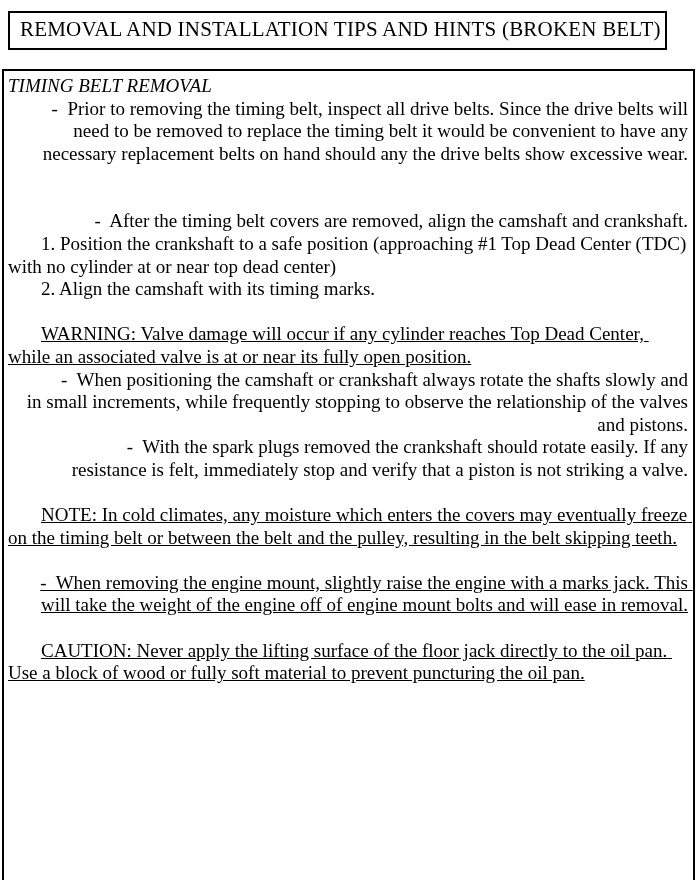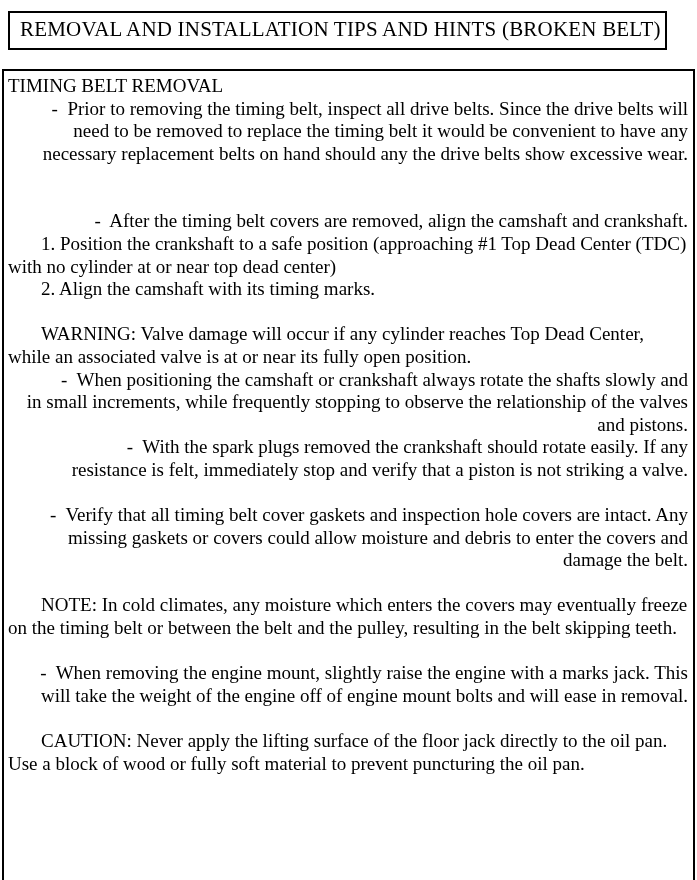--- a/index.html
+++ b/index.html
@@ -33,26 +33,26 @@
     padding: 4px 5px 10px 4px;
     overflow: hidden;
   }
   .content-box p {
     margin: 0;
     font-size: 19px;
     line-height: 22.6px;
     white-space: pre-wrap;
   }
   
-  p.plain   { text-indent: 0; }
+  p.plain   { text-indent: 0; font-style: italic; }
   p.bullet  { text-indent: 5px; text-align: right; }
   p.indent  { text-indent: 33px; }
   p.nbullet { text-indent: 41px; text-align: right; }
   
-  .g1 { margin-top: 22.6px !important; }
+  .g1 { margin-top: 22.6px !important; text-decoration: underline; }
   .g2 { margin-top: 45px  !important; }
 </style>
 </head>
 <body>
 
 <div class="title-box">
   <span>REMOVAL AND INSTALLATION TIPS AND HINTS (BROKEN BELT)</span>
 </div>
 
 <div class="content-box">
@@ -67,20 +67,19 @@
   <p class="indent">2. Align the camshaft with its timing marks.</p>
 
 
   <p class="indent g1">WARNING: Valve damage will occur if any cylinder reaches Top Dead Center, while an associated valve is at or near its fully open position.</p>
 
 
   <p class="nbullet">-  When positioning the camshaft or crankshaft always rotate the shafts slowly and in small increments, while frequently stopping to observe the relationship of the valves and pistons.</p>
 
   <p class="nbullet">-  With the spark plugs removed the crankshaft should rotate easily. If any resistance is felt, immediately stop and verify that a piston is not striking a valve.</p>
 
-  <p class="bullet g1">-  Verify that all timing belt cover gaskets and inspection hole covers are intact. Any missing gaskets or covers could allow moisture and debris to enter the covers and damage the belt.</p>
 
   <p class="indent g1">NOTE: In cold climates, any moisture which enters the covers may eventually freeze on the timing belt or between the belt and the pulley, resulting in the belt skipping teeth.</p>
 
   <p class="bullet g1">-  When removing the engine mount, slightly raise the engine with a marks jack. This will take the weight of the engine off of engine mount bolts and will ease in removal.</p>
 
   <p class="indent g1">CAUTION: Never apply the lifting surface of the floor jack directly to the oil pan. Use a block of wood or fully soft material to prevent puncturing the oil pan.</p>
 </div>
 
 </body></html>

